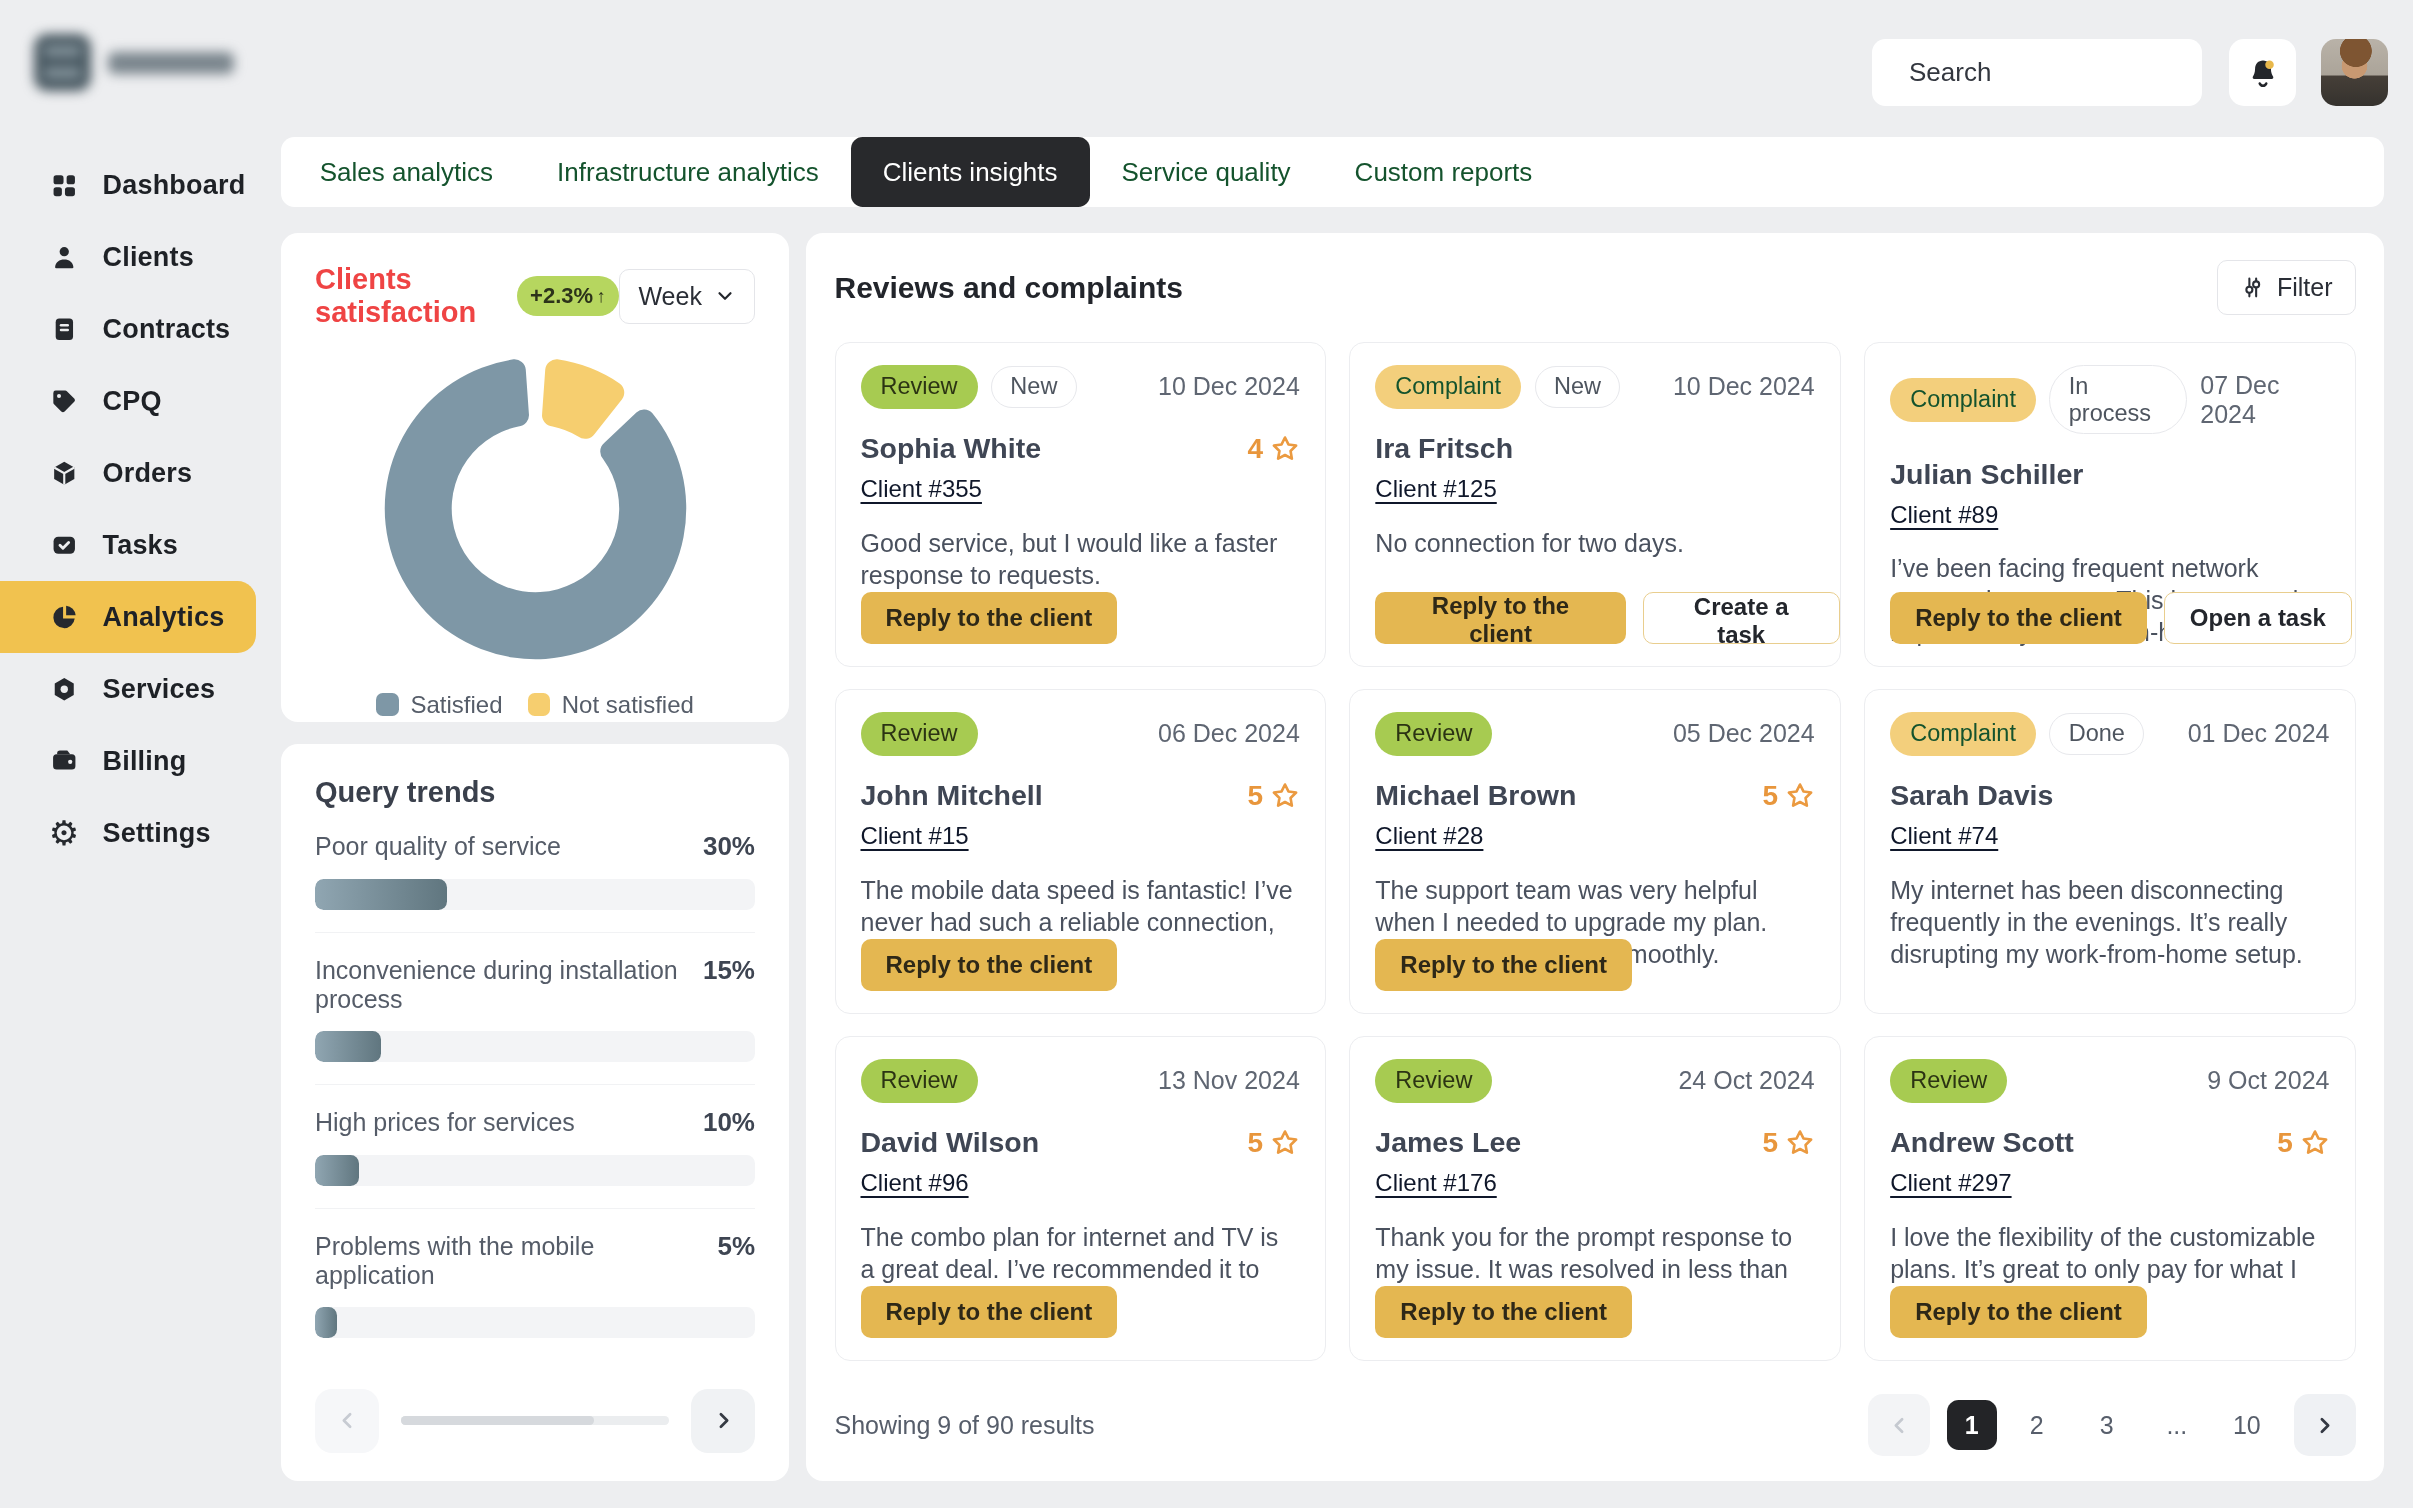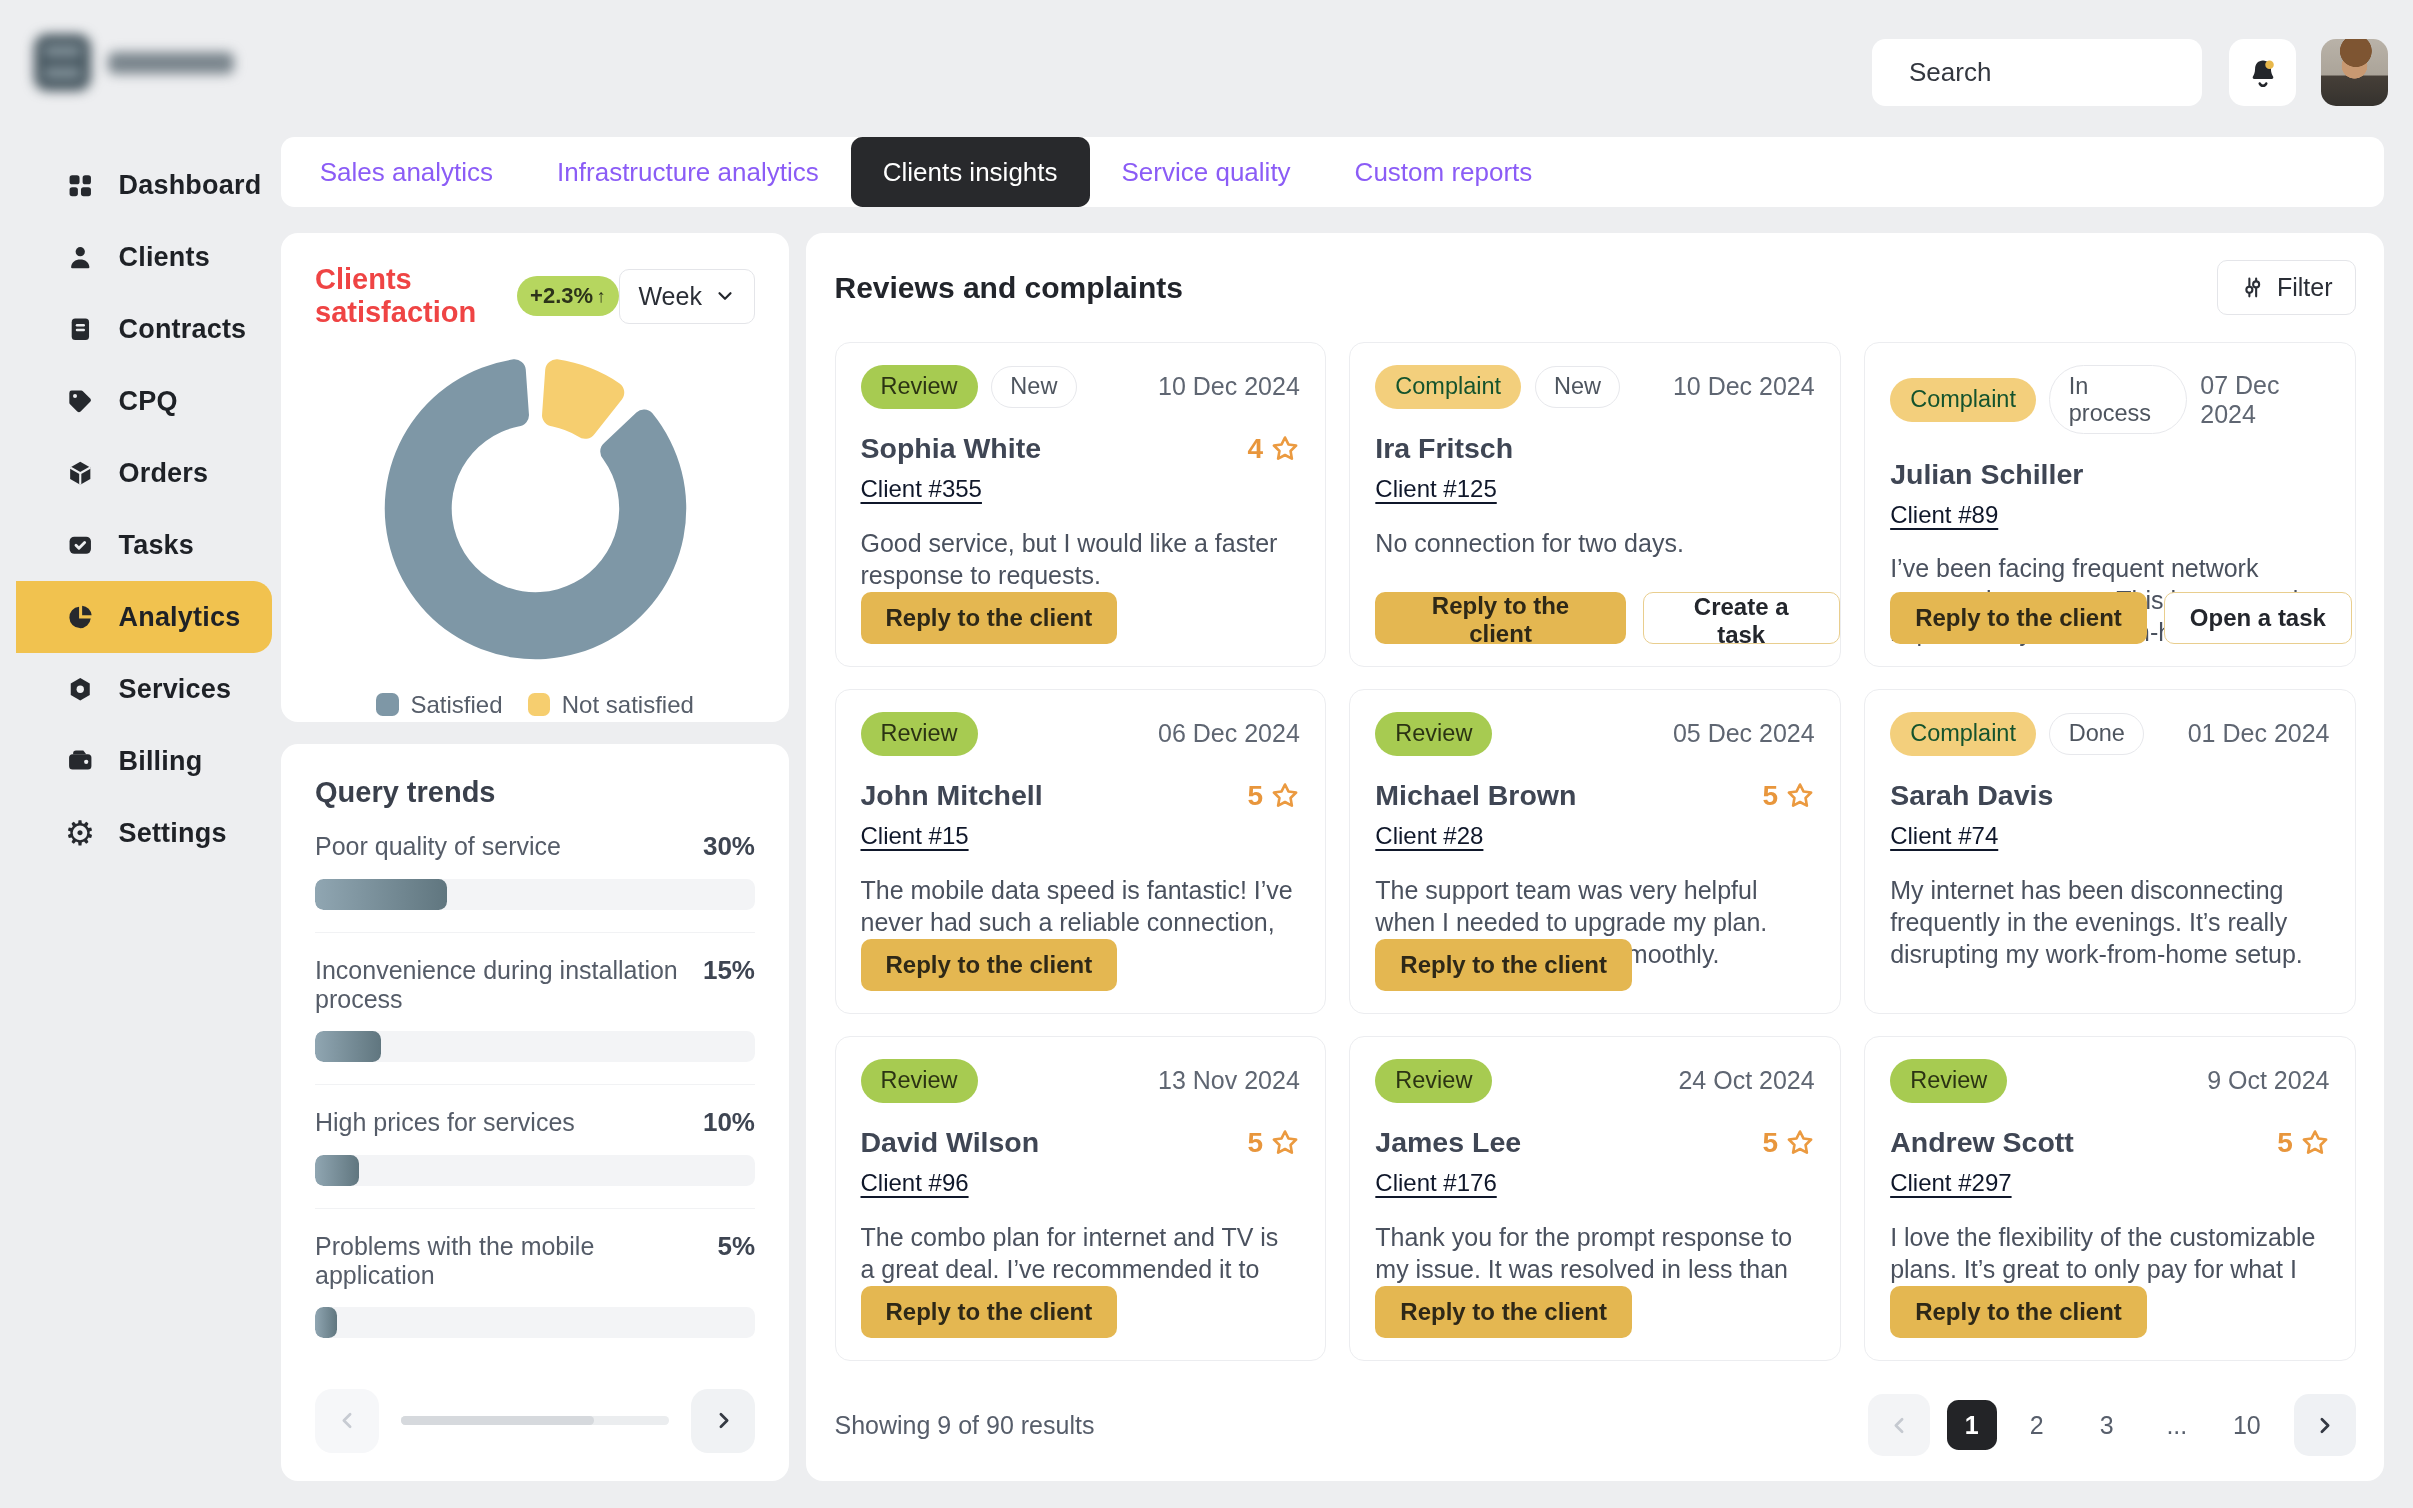--- a/index.html
+++ b/index.html
@@ -10,42 +10,42 @@
     font-family:"Liberation Sans", sans-serif;
     color:#2A2E36;
   }
   
   .sidebar { position:absolute; left:0; top:0; width:278px; height:1508px; }
   .logo-row { position:absolute; left:34px; top:34px; display:flex; align-items:center; gap:17px; filter:blur(5.9px); }
   .logo-mark { width:57px; height:57px; border-radius:13.4px; background:#46565F; position:relative; overflow:hidden; }
   .logo-mark i { position:absolute; left:10px; right:10px; height:10px; border-radius:3.4px; background:#8A99A1; display:block; }
   .logo-mark i:nth-child(1){ top:11.7px; } .logo-mark i:nth-child(2){ top:34px; }
   .logo-text { width:126px; height:22px; border-radius:6.7px; background:#5E6B74; opacity:.8; }
-  .nav { position:absolute; top:149px; left:0; width:100%; display:flex; flex-direction:column;padding-left:16px; }
+  .nav { position:absolute; top:149px; left:0; width:100%; display:flex; flex-direction:column; }
   .nav-item { height:72px; display:flex; align-items:center; gap:23.5px; padding-left:49px; cursor:pointer; }
   .nav-item .nav-icon { width:30px; height:30px; display:flex; align-items:center; justify-content:center; flex:0 0 30px; }
   .nav-item .nav-icon svg { width:28.5px; height:28.5px; }
   .nav-item span.lbl { font-size:27px; font-weight:700; color:#1E2126; letter-spacing:0.2px; }
   .nav-item.active { background:#F1C24F; width:256px; border-radius:0 18.4px 18.4px 0; }
   .gear-glyph { font-family:"DejaVu Sans", sans-serif; font-size:34px; line-height:30px; color:#26292E; }
   
   .search { position:absolute; left:1872px; top:39px; width:330px; height:67px; background:#FFFFFF; border-radius:13.4px; display:flex; align-items:center; gap:15px; padding:0 22px; }
   .search input { flex:1; border:none; outline:none; background:transparent; font-size:26px; color:#2B2F37; font-family:inherit; }
   .search input::placeholder { color:#33373F; opacity:1; }
   .icon-btn { position:absolute; top:39px; width:67px; height:67px; background:#FFFFFF; border-radius:15px; display:flex; align-items:center; justify-content:center; cursor:pointer; }
   .bell-btn { left:2229px; }
   .avatar { position:absolute; left:2321px; top:39px; width:67px; height:67px; border-radius:15px; cursor:pointer;
     background:
       radial-gradient(circle at 52% 18%, #7E5532 0 24%, rgba(0,0,0,0) 25%),
       radial-gradient(circle at 50% 40%, #C89972 0 24%, rgba(0,0,0,0) 25%),
       linear-gradient(180deg, #B9B2A8 0%, #ABA499 54%, #463F38 55%, #35322E 100%);
   }
   
   .tabstrip { position:absolute; left:281px; top:137px; width:2103px; height:70px; background:#FFFFFF; border-radius:13.4px; display:flex; align-items:center; padding:0 6.7px; }
-  .tab { height:70px; display:flex; align-items:center; padding:0 32px; font-size:26px; color:#8b5cf6; cursor:pointer; border-radius:11.7px; white-space:nowrap; }
+  .tab { height:70px; display:flex; align-items:center; padding:0 32px; font-size:26px; color:#14532d; cursor:pointer; border-radius:11.7px; white-space:nowrap; }
   .tab.active { background:#28292C; color:#FFFFFF; }
   
   .panel { position:absolute; background:#FFFFFF; border-radius:17px; }
   #satisfaction { left:281px; top:233px; width:508px; height:489px; padding:30px 34px; }
   .sat-head { display:flex; align-items:center; }
   .sat-title { font-size:29px; font-weight:700; color:#ef4444; }
   .chg-badge { margin-left:13.4px; background:#B6D65F; color:#2C331A; font-size:22px; font-weight:700; border-radius:837px; padding:6.7px 13.4px; display:inline-flex; align-items:center; gap:3.4px; }
   .week-btn { margin-left:auto; display:flex; align-items:center; gap:11.7px; border:1.7px solid #E4E5E9; border-radius:10px; background:#fff; padding:0 18.4px; height:55px; font-size:25px; color:#2A2E36; cursor:pointer; font-family:inherit; }
   .donut-wrap { display:flex; justify-content:center; margin-top:11.7px; }
   .legend { display:flex; justify-content:center; gap:25px; margin-top:15px; }

